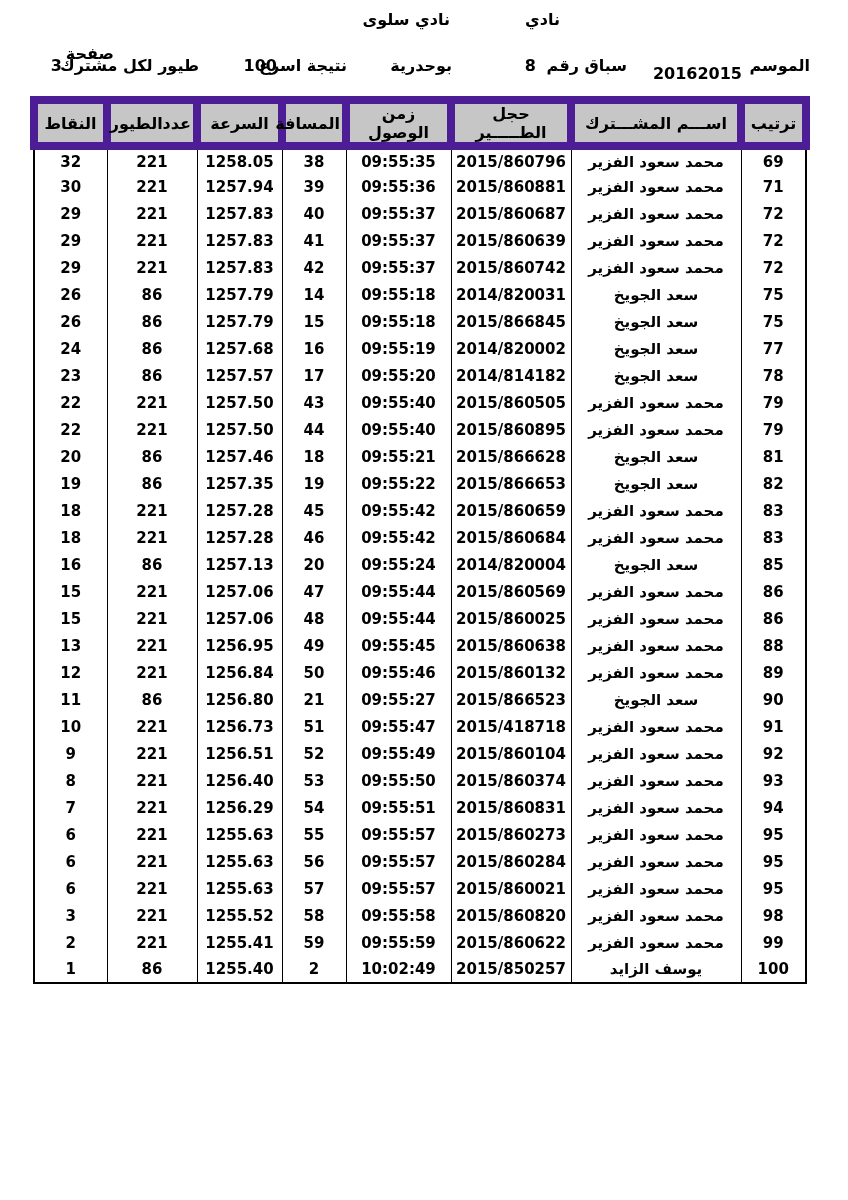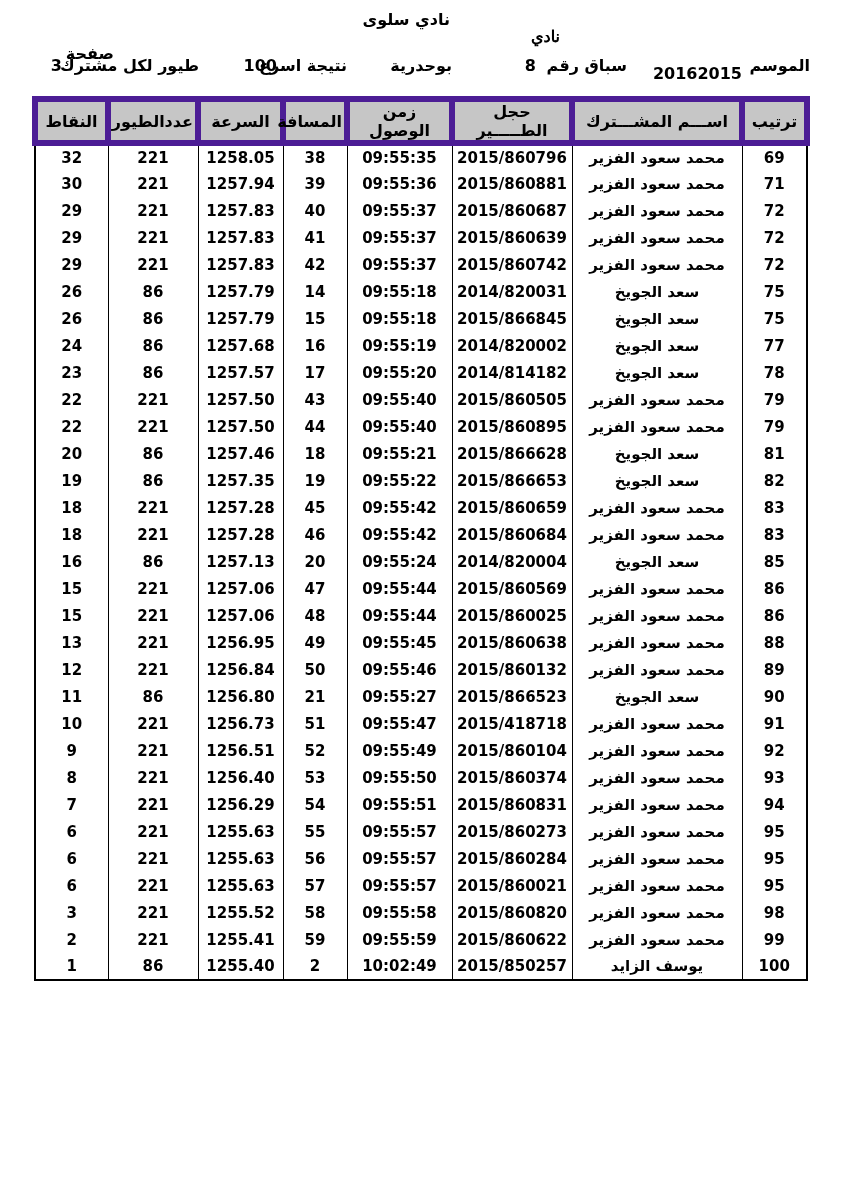--- a/index.html
+++ b/index.html
@@ -26,21 +26,21 @@
     position: absolute;
     top: 96px; right: 38px;
     width: 772px;
     border-collapse: collapse;
     table-layout: fixed;
     direction: rtl;
     border: 2px solid #000;
   }
   table.results th {
     background: #c6c6c6;
-    border: 6px solid #4c1d95;
+    border: 8px solid #4c1d95;
     font-weight: 700;
     font-size: 16px;
     height: 38px;
     padding: 0 2px;
     text-align: center;
   }
   table.results td {
     border-right: 1px solid #000;
     border-left: 1px solid #000;
     font-weight: 700;
@@ -54,21 +54,21 @@
   table.results td.name-cell {
     direction: rtl;
   }
 </style>
 </head>
 <body>
 
 <div class="page">
 
   <span class="hdr-text" style="top:10px; right:398px;">نادي سلوى</span>
-  <span class="hdr-text" style="top:27px; right:288px;font-family:Liberation Serif, serif;">نادي</span>
+  <span class="hdr-text" style="top:10px; right:288px;">نادي</span>
 
   <span class="hdr-text" style="top:56px; right:38px;">الموسم</span>
   <span class="hdr-text" style="top:64px; right:106px;">20162015</span>
   <span class="hdr-text" style="top:56px; right:221px;">سباق رقم</span>
   <span class="hdr-text" style="top:56px; right:312px;">8</span>
   <span class="hdr-text" style="top:56px; right:396px;text-align:center;">بوحدرية</span>
   <span class="hdr-text" style="top:56px; right:501px;">نتيجة اسرع</span>
   <span class="hdr-text" style="top:56px; right:571px;">100</span>
   <span class="hdr-text" style="top:56px; right:649px;">طيور لكل مشترك</span>
   <span class="hdr-text" style="top:44px; right:734px;">صفحة</span>

